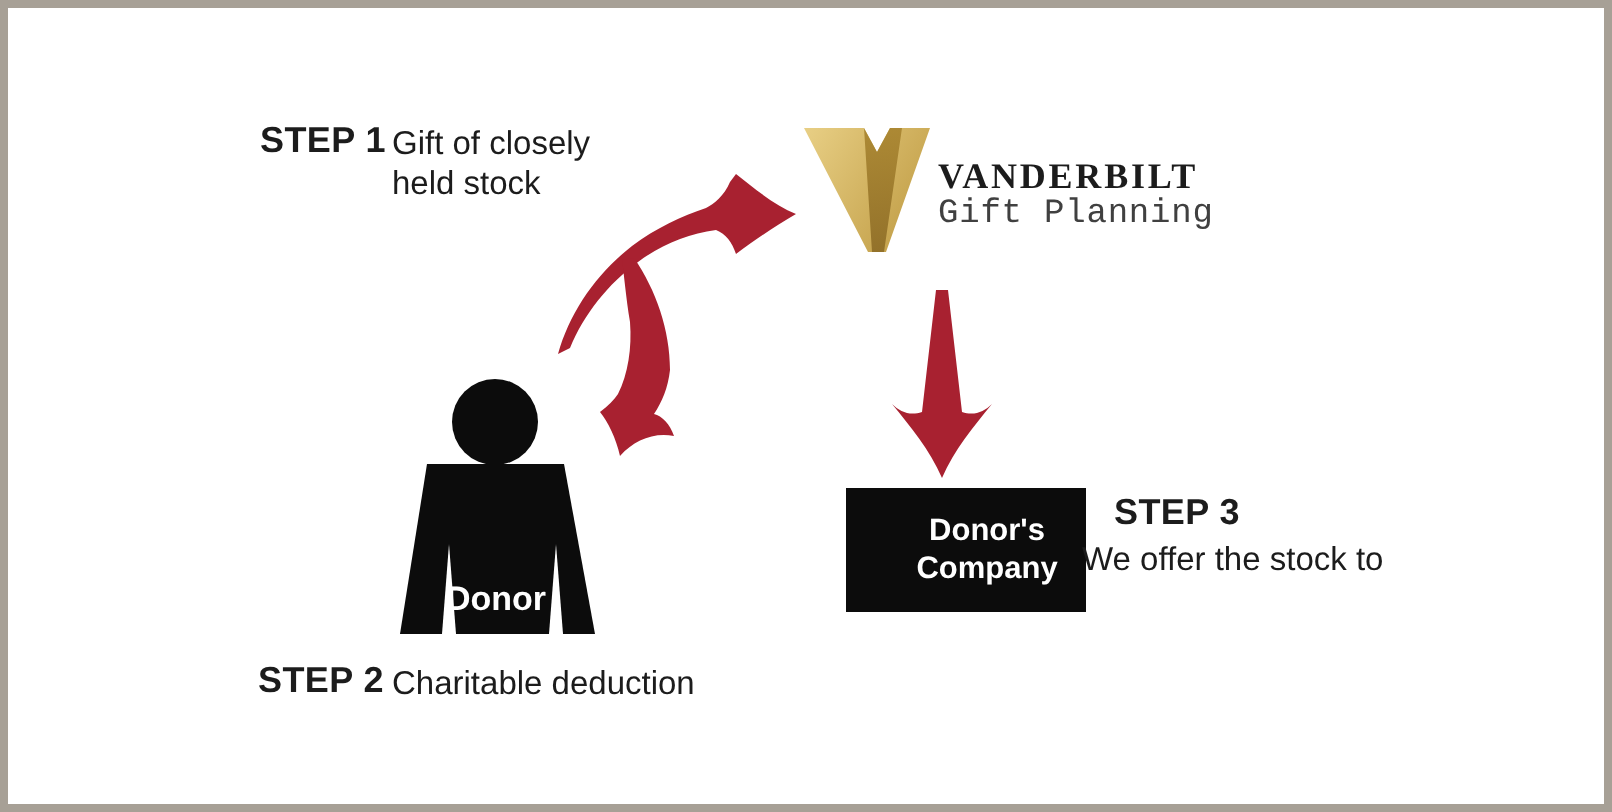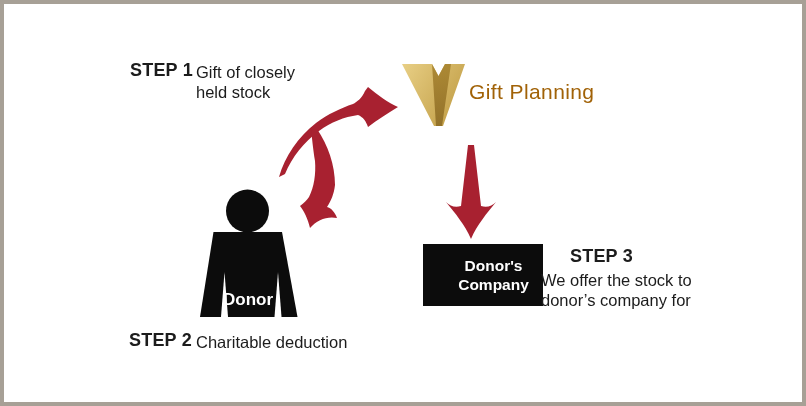--- a/index.html
+++ b/index.html
@@ -21,22 +21,22 @@
     font-size:16.5px;color:var(--text_dark,#1c1c1c);
     line-height:20px;white-space:nowrap;
   }
   .logo-text{line-height:1;}
   .logo-title{
     font-family:"Liberation Serif", serif;font-weight:bold;
     font-size:18px;letter-spacing:1.4px;color:var(--text_dark,#1c1c1c);
     white-space:nowrap;
   }
   .logo-subtitle{
-    font-family:Liberation Sans, sans-serif;font-weight:normal;
-    font-size:21px;letter-spacing:0.4px;color:#a16207;
+    font-family:Liberation Mono, monospace;font-weight:normal;
+    font-size:17px;letter-spacing:0.4px;color:#404040;
     margin-top:2px;white-space:nowrap;
   }
   #donor-label{
     width:68px;text-align:center;color:var(--white,#ffffff);
     font-weight:bold;font-size:17px;margin-top:46px;
   }
   #company-box{
     width:99px;height:62px;background:var(--black,#0c0c0c);
     display:flex;flex-direction:column;align-items:center;justify-content:center;
     color:var(--white,#ffffff);font-weight:bold;font-size:15.5px;line-height:19px;
@@ -64,20 +64,21 @@
       <linearGradient id="goldDark" x1="0" y1="0" x2="0" y2="1">
         <stop offset="0" style="stop-color:var(--gold_shadow,#a8842f)"></stop>
         <stop offset="1" style="stop-color:var(--gold_dark,#8d6c26)"></stop>
       </linearGradient>
     </defs>
     <path d="M398,60 L428,60 L434.5,72 L441,60 L461,60 L439,122 L430,122 Z" fill="url(#goldBase)"></path>
     <path d="M428,60 L434.5,72 L441,60 L447,60 L438,122 L432,122 Z" fill="url(#goldDark)" opacity="0.9"></path>
   </svg>
 
   <div class="abs logo-text" style="left:465px;top:75px;">
+    <div class="logo-title">VANDERBILT</div>
     <div class="logo-subtitle">Gift Planning</div>
   </div>
 
   <svg class="abs" style="left:258px;top:78px;" width="145" height="152" viewBox="258 78 145 152" aria-hidden="true">
     <path d="M275,173 C281,152 294,133 312,119 C324,110 337,104 349,100
              C353,98 358,94 361,87 L364,83
              C374,91 384,99 394,103
              C384,109 373,116 364,123
              C362,117 359,113 354,111
              C340,113 327,118 315,127
@@ -112,19 +113,18 @@
   <div class="abs step-label" style="left:125px;top:326px;">STEP 2</div>
   <div class="abs step-text" style="left:192px;top:328px;">
     <div>Charitable deduction</div>
   </div>
 
   <div class="abs" id="company-box" style="left:419px;top:240px;padding-left:21px;">
     <div>Donor's</div>
     <div>Company</div>
   </div>
 
-  <div class="abs step-label" style="left:566px;top:242px;">STEP 3</div>
+  <div class="abs step-label" style="left:553px;top:242px;">STEP 3</div>
   <div class="abs step-text" style="left:537px;top:266px;">
     <div>We offer the stock to</div>
-    <div>donor’s company for</div>
   </div>
 
 </div>
 
 </body></html>

